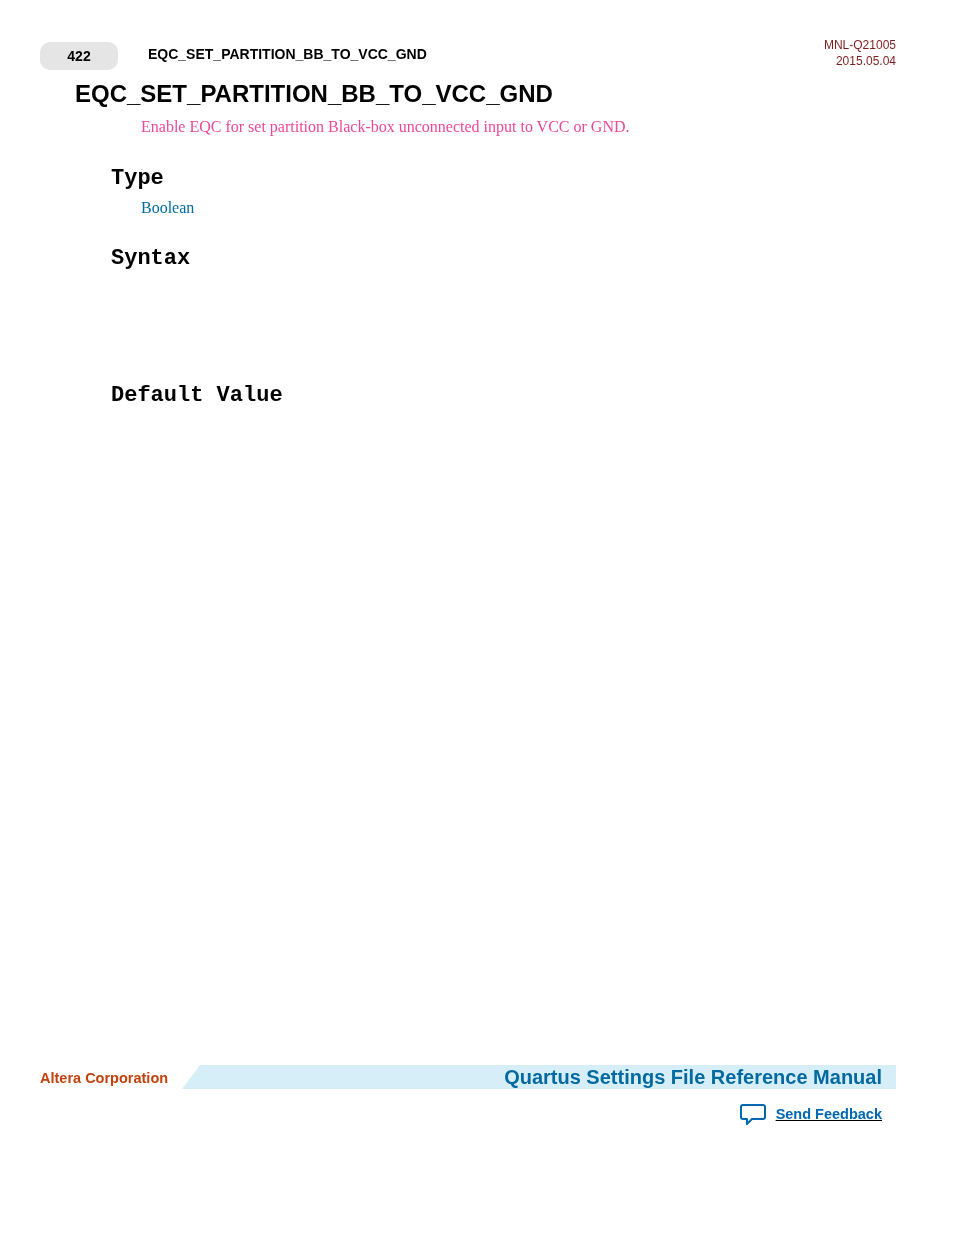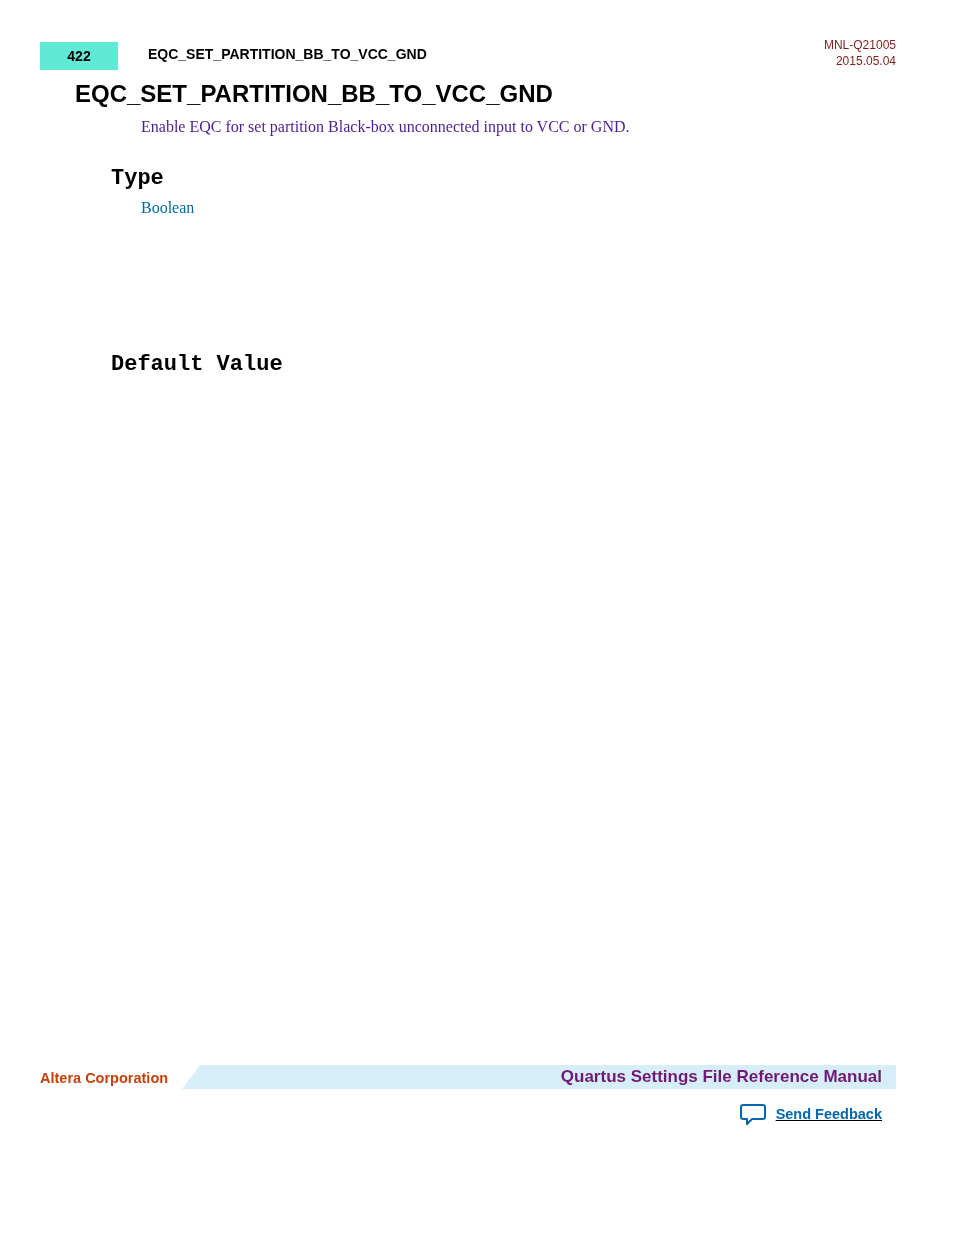--- a/index.html
+++ b/index.html
@@ -21,25 +21,26 @@
       left: 40px;
       right: 58px;
       height: 30px;
     }
     .page-num-box {
       position: absolute;
       left: 0;
       top: 0;
       min-width: 78px;
       height: 28px;
-      background: #5eead4;
+      background: #e5e5e5;
       display: flex;
       align-items: center;
       justify-content: center;
       padding: 0 18px;
+      border-radius: 10px;
     }
     .page-num {
       font-family: 'Segoe UI', Arial, sans-serif;
       font-weight: bold;
       font-size: 14px;
       color: #000;
     }
     .header-title {
       position: absolute;
       left: 108px;
@@ -68,21 +69,21 @@
     .main-heading {
       font-family: 'Segoe UI', Arial, sans-serif;
       font-weight: bold;
       font-size: 24px;
       color: #000;
       margin-bottom: 8px;
     }
     .description {
       font-family: Georgia, 'Times New Roman', serif;
       font-size: 16px;
-      color: #4c1d95;
+      color: #ec4899;
       margin-left: 66px;
       margin-bottom: 28px;
       line-height: 1.4;
     }
     .section {
       margin-left: 36px;
       margin-bottom: 26px;
     }
     .section-heading {
       font-family: Liberation Mono, monospace;
@@ -130,22 +131,22 @@
       background: #d6eef8;
       display: flex;
       align-items: center;
       justify-content: flex-end;
       padding-right: 14px;
       clip-path: polygon(18px 0, 100% 0, 100% 100%, 0 100%);
     }
     .footer-manual-link {
       font-family: 'Segoe UI', Arial, sans-serif;
       font-weight: bold;
-      font-size: 17px;
-      color: #701a75;
+      font-size: 20px;
+      color: #0369a1;
     }
     .feedback {
       position: absolute;
       right: 14px;
       top: 38px;
       display: flex;
       align-items: center;
       gap: 10px;
       text-decoration: underline;
     }
@@ -178,20 +179,21 @@
   <h1 class="main-heading">EQC_SET_PARTITION_BB_TO_VCC_GND</h1>
   <p class="description">Enable EQC for set partition Black-box unconnected input to VCC or GND.</p>
 
   <div class="section">
     <div class="section-heading">Type</div>
     <div class="section-body">Boolean</div>
   </div>
 
 
   <div class="section">
+    <div class="section-heading">Syntax</div>
     <div class="section-body syntax-gap"></div>
   </div>
 
   <div class="section">
     <div class="section-heading">Default Value</div>
   </div>
 </div>
 
 <div class="footer">
   <div class="footer-bar">

